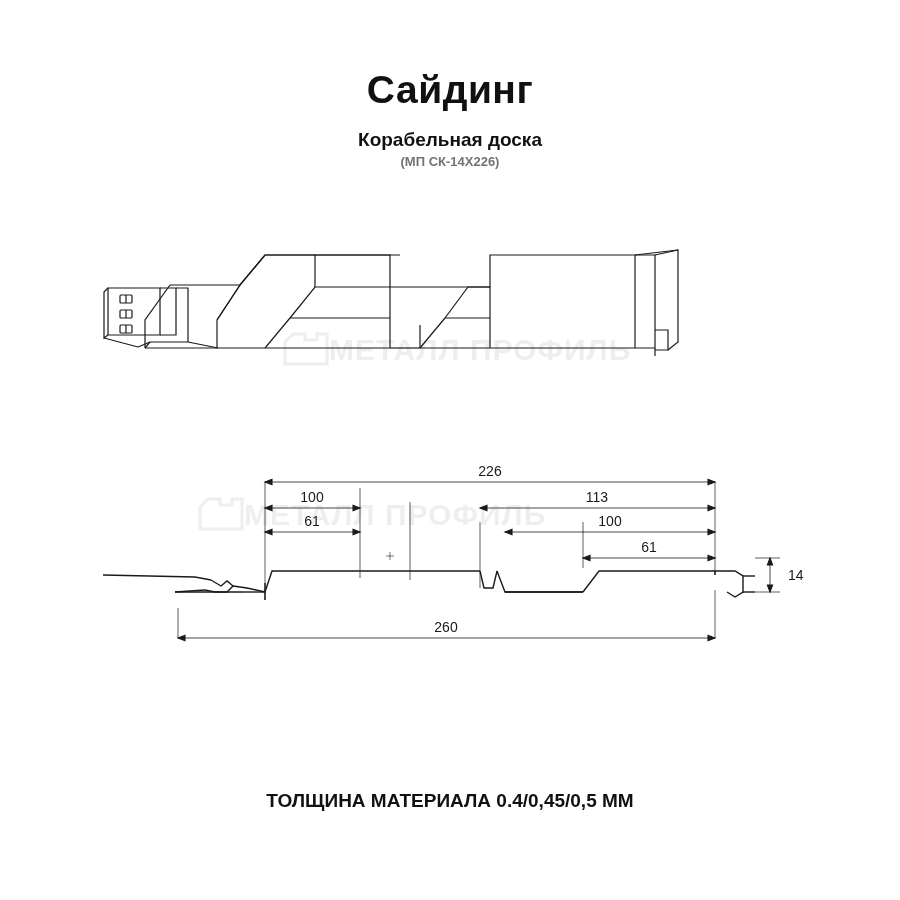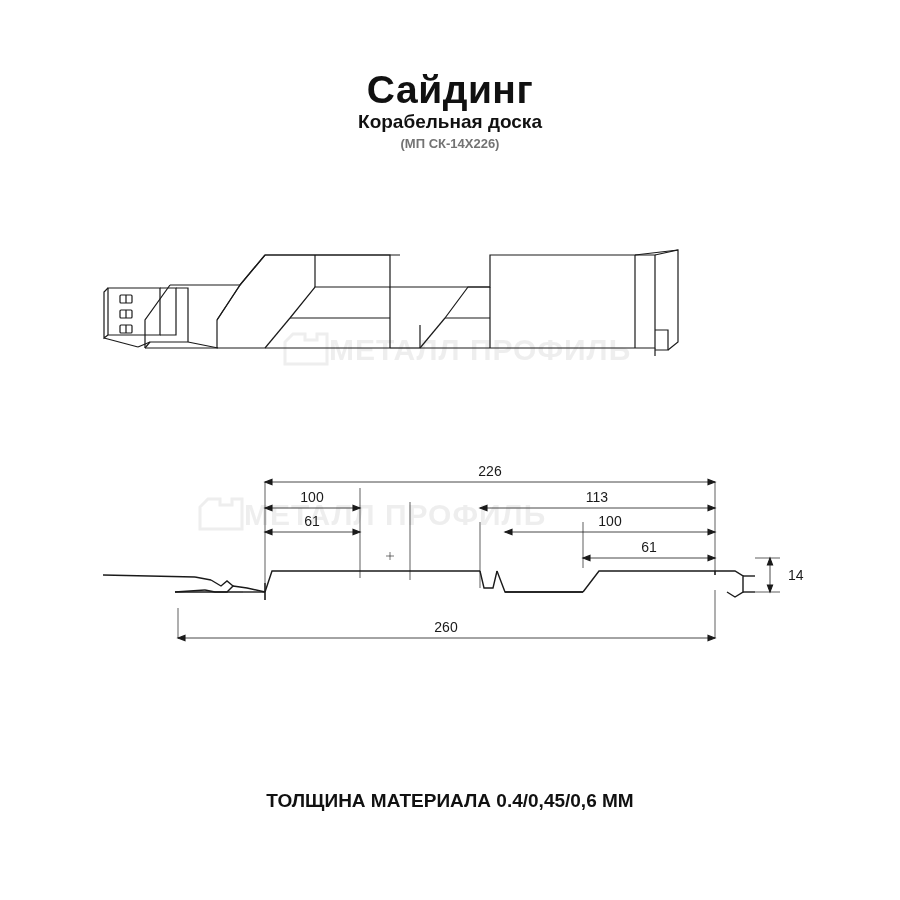--- a/index.html
+++ b/index.html
@@ -30,21 +30,21 @@
     text-align: center;
   }
   .title {
     font-size: 39px;
     font-weight: bold;
     letter-spacing: 0.5px;
     line-height: 1.05;
     color: #111111;
   }
   .subtitle {
-    margin-top: 0;
+    margin-top: 18px;
     font-size: 19px;
     font-weight: bold;
     color: #111111;
   }
   .code {
     margin-top: 3px;
     font-size: 13px;
     font-weight: bold;
     color: #737373;
   }
@@ -282,16 +282,16 @@
       <text class="dim-label" x="522" y="62" text-anchor="middle" font-size="14" fill="#1a1a1a">113</text>
       <text class="dim-label" x="237" y="86" text-anchor="middle" font-size="14" fill="#1a1a1a">61</text>
       <text class="dim-label" x="535" y="86" text-anchor="middle" font-size="14" fill="#1a1a1a">100</text>
       <text class="dim-label" x="574" y="112" text-anchor="middle" font-size="14" fill="#1a1a1a">61</text>
       <text class="dim-label" x="713" y="140" text-anchor="start" font-size="14" fill="#1a1a1a">14</text>
       <text class="dim-label" x="371" y="192" text-anchor="middle" font-size="14" fill="#1a1a1a">260</text>
     </svg>
   </div>
 
   <div class="footer">
-    <div class="footer-text">ТОЛЩИНА МАТЕРИАЛА 0.4/0,45/0,6 ММ</div>
+    <div class="footer-text">ТОЛЩИНА МАТЕРИАЛА 0.4/0,45/0,5 ММ</div>
   </div>
 
 </div>
 
 </body></html>

